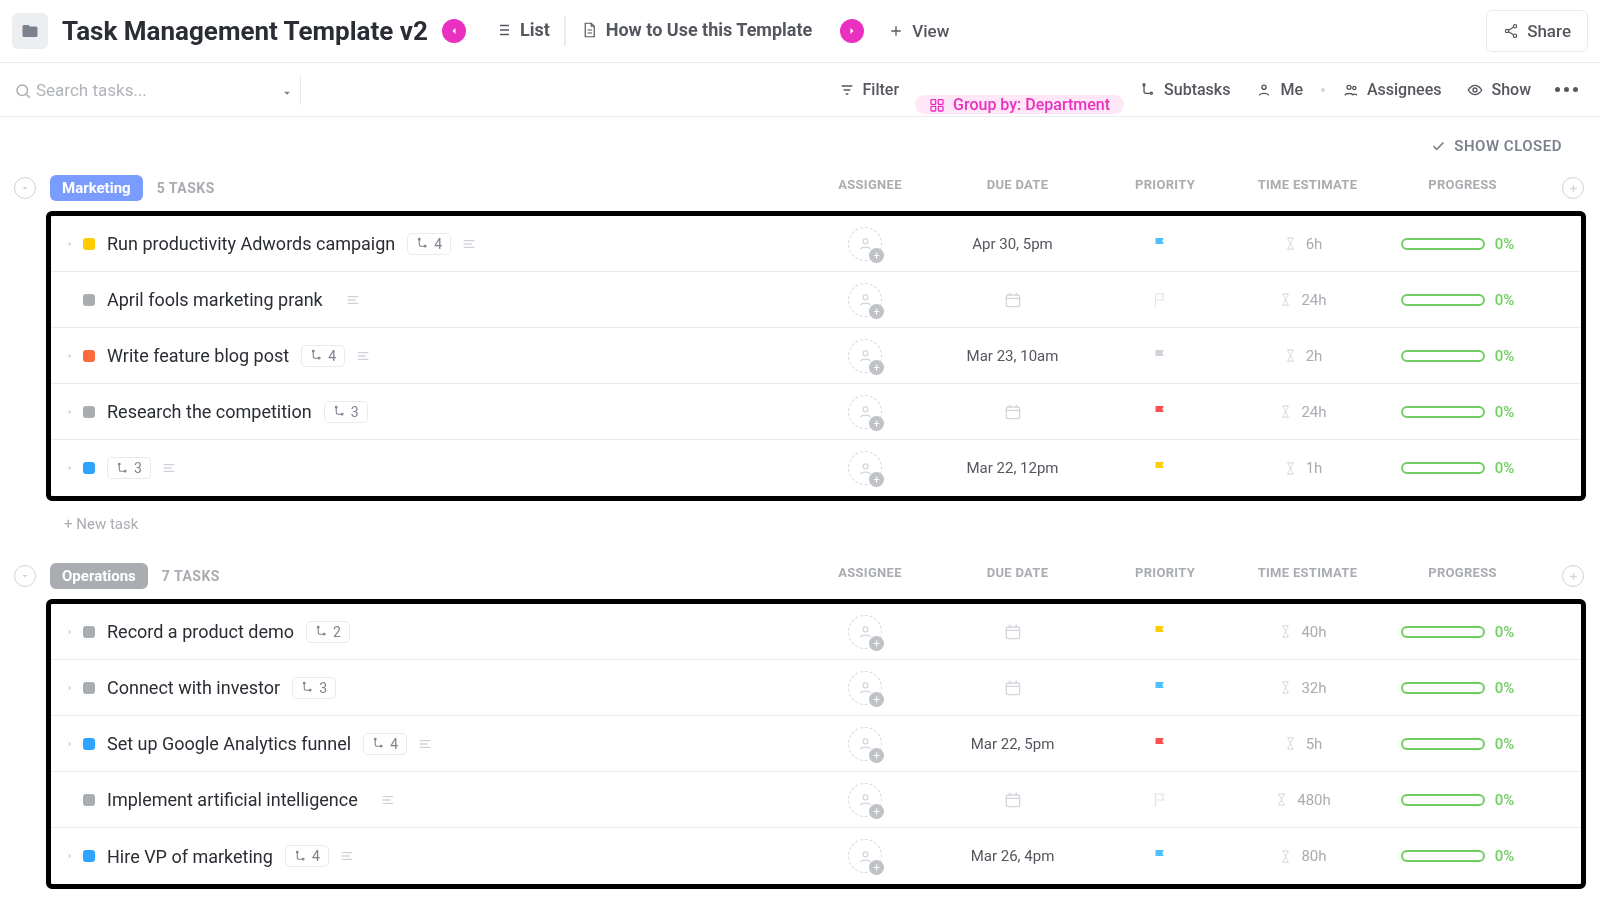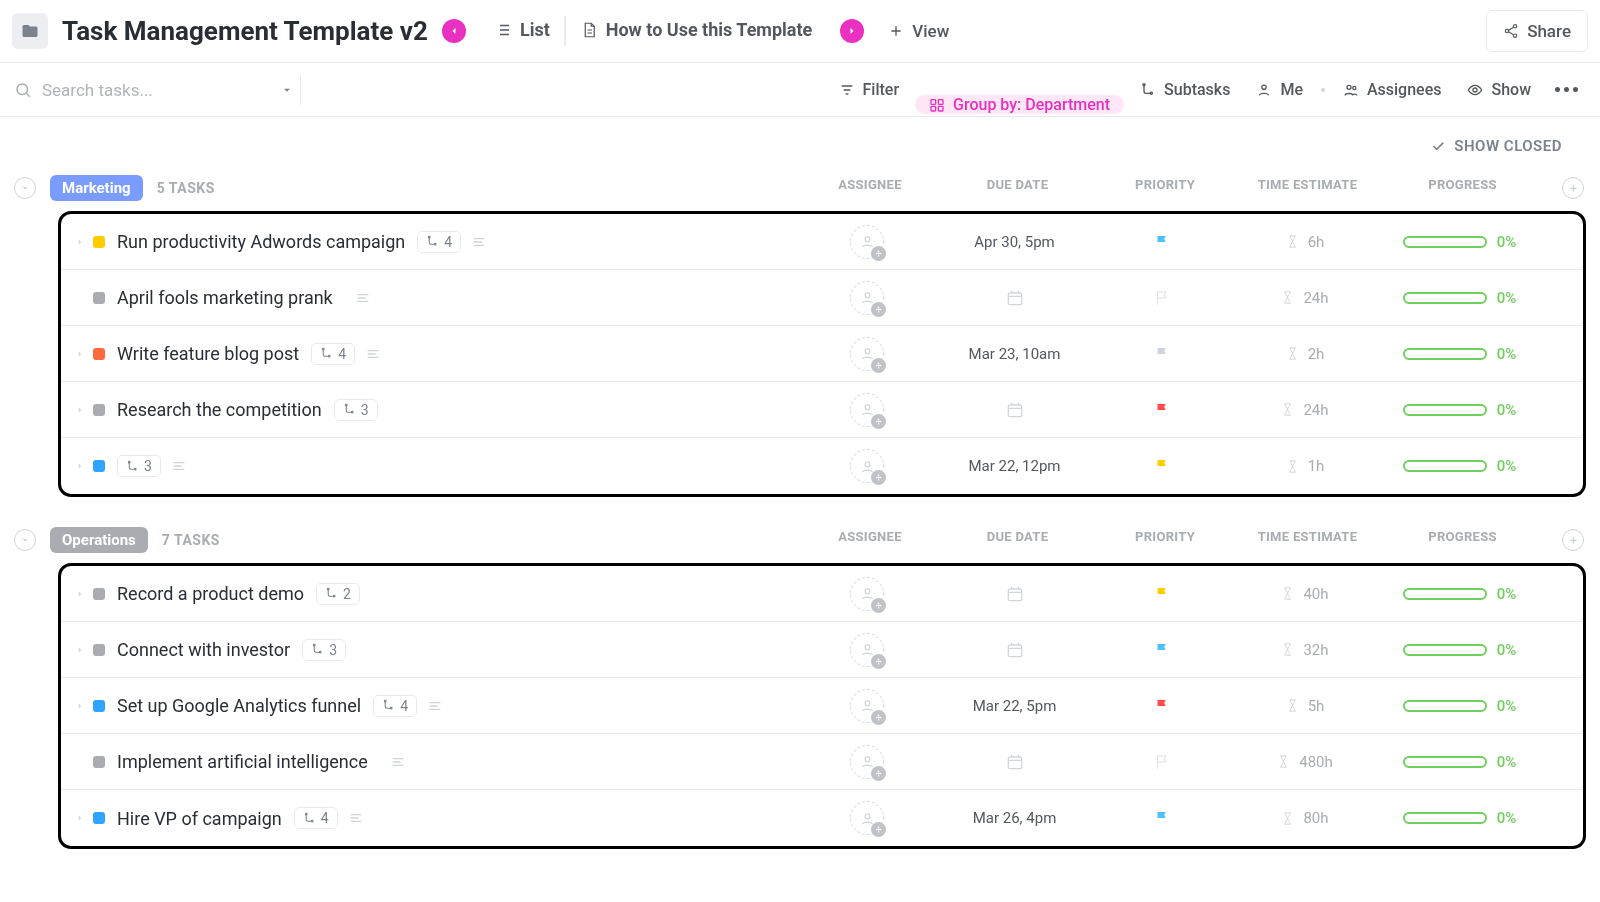--- a/index.html
+++ b/index.html
@@ -18,21 +18,21 @@
 .vdivider { width:1px;height:30px;background:#e8eaed;}
 .right-cluster { margin-left:auto; display:flex;align-items:center;gap:14px;}
 .nav-arrow.next { }
 .light-btn { display:inline-flex;align-items:center;gap:8px;color:#54575d;font-size:17px;font-weight:500; height:40px; padding:0 10px; border-radius:6px; cursor:pointer;}
 .box-btn { border:1px solid #e8eaed; border-radius:6px; height:42px;display:inline-flex;align-items:center;gap:8px;padding:0 16px; color:#54575d;font-size:17px;font-weight:500;}
 .box-btn.split { padding-right:8px; }
 .box-btn .caret { border-left:1px solid #e8eaed; padding-left:10px; margin-left:6px;}
 
 
 .filterbar { height:54px; border-bottom:1px solid #e8eaed; display:flex;align-items:center; padding:0 14px; gap:6px;}
-.search { display:flex;align-items:center; gap:10px;color:#a9acb0; width:280px;}
+.search { display:flex;align-items:flex-end; gap:4px;color:#a9acb0; width:280px;}
 .search input { border:none;font-size:17px;color:#7c828d;outline:none;flex:1;background:transparent;}
 .search input::placeholder{color:#b0b3b8;}
 .caret-down{ color:#7c828d;}
 .filter-spacer{flex:1;}
 .pill { display:inline-flex;align-items:center;gap:8px;font-size:16px;color:#54575d;font-weight:500;padding:6px 10px;border-radius:18px; cursor:pointer;}
 .pill svg{width:16px;height:16px;}
 .pill.group{ background:#ffe7f7; color:#e930c1; }
 .dot{ width:4px;height:4px;border-radius:50%;background:#d1d4d9; margin:0 2px;}
 .more-dots { display:flex;gap:4px; padding:0 8px;}
 .more-dots span{width:5px;height:5px;border-radius:50%;background:#54575d;}
@@ -55,21 +55,21 @@
 
 
 .c-assignee{width:130px;}
 .c-due{width:165px;}
 .c-priority{width:130px;}
 .c-time{width:155px;}
 .c-progress{width:155px;}
 .c-add{width:46px;}
 
 
-.task-list { border:3px solid #000000; border-radius:13px; overflow:hidden; margin-left:44px;}
+.task-list { border:5px solid #000000; border-radius:6px; overflow:hidden; margin-left:32px;}
 .task-row { display:flex; align-items:center; height:56px; border-bottom:1px solid #e8eaed; padding-left:14px;}
 .task-row:last-child{border-bottom:none;}
 .expand { color:#cfd3d9; font-size:12px; width:14px;}
 .status-sq { width:12px;height:12px;border-radius:3px;margin:0 12px 0 4px; flex:none;}
 .task-name { font-size:18px; color:#2a2e34; margin-right:12px;}
 .subtask-chip { display:inline-flex;align-items:center;gap:5px; border:1px solid #e8eaed; border-radius:5px; padding:2px 8px; font-size:14px; color:#7c828d;}
 .desc-icon { color:#cfd3d9; margin-left:10px;}
 .cell { display:flex;align-items:center;justify-content:center;}
 .assignee { width:34px;height:34px;border-radius:50%;border:1.5px dashed #d3d6db; display:inline-flex;align-items:center;justify-content:center; position:relative;}
 .assignee svg{color:#d3d6db;}
@@ -525,20 +525,21 @@
           </div>
           <div class="cell c-progress">
             <span class="progress">
               <span class="bar"></span>
               <span class="pct">0%</span>
             </span>
           </div>
           <div class="cell c-add"></div>
         </div>
       </div>
+      <div class="new-task">+ New task</div>
     </div>
     <div class="group">
       <div class="group-header">
         <span class="collapse">
           <svg width="12" height="12" viewBox="0 0 24 24" fill="currentColor">
             <path d="M7 10l5 5 5-5z"></path>
           </svg>
         </span>
         <span class="badge operations">Operations</span>
         <span class="task-count">7 TASKS</span>
@@ -777,21 +778,21 @@
           </div>
           <div class="cell c-add"></div>
         </div>
         <div class="task-row">
           <span class="expand">
             <svg width="10" height="10" viewBox="0 0 24 24" fill="currentColor">
               <path d="M9 6l6 6-6 6z"></path>
             </svg>
           </span>
           <span class="status-sq" style="background:#2ea3ff"></span>
-          <span class="task-name">Hire VP of campaign</span>
+          <span class="task-name">Hire VP of marketing</span>
           <span class="subtask-chip">
             <svg width="13" height="13" viewBox="0 0 24 24" fill="none" stroke="currentColor" stroke-width="2">
               <path d="M6 4v10a3 3 0 003 3h6"></path>
               <circle cx="6" cy="4" r="1.6"></circle>
               <circle cx="17" cy="17" r="1.6"></circle>
             </svg>
             <span>4</span>
           </span>
           <span class="desc-icon">
             <svg width="16" height="16" viewBox="0 0 24 24" fill="none" stroke="currentColor" stroke-width="2">

